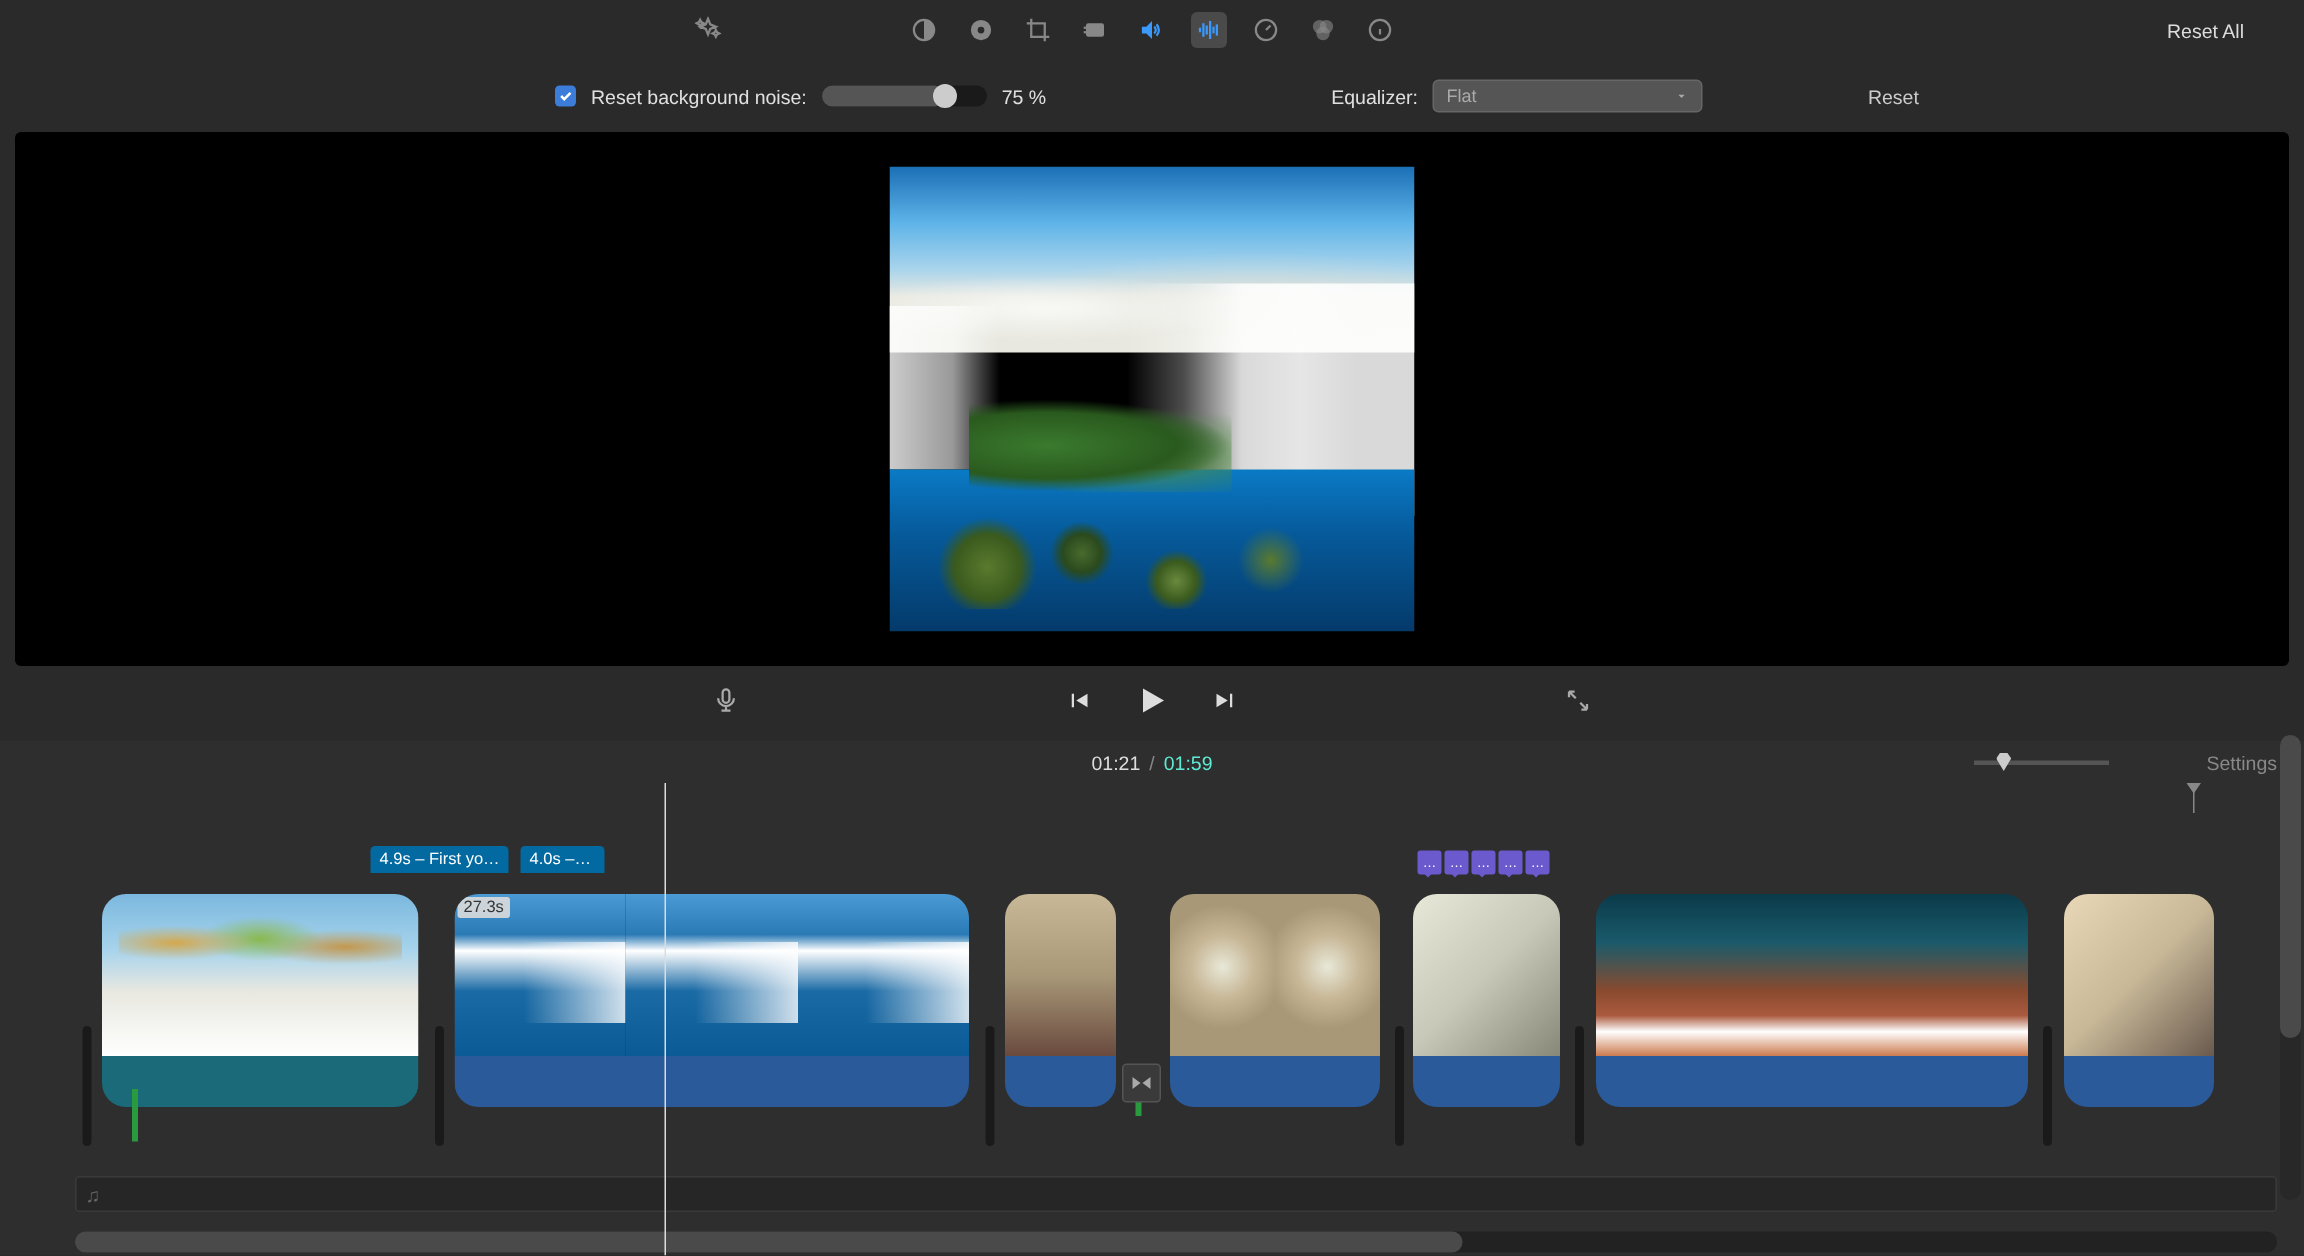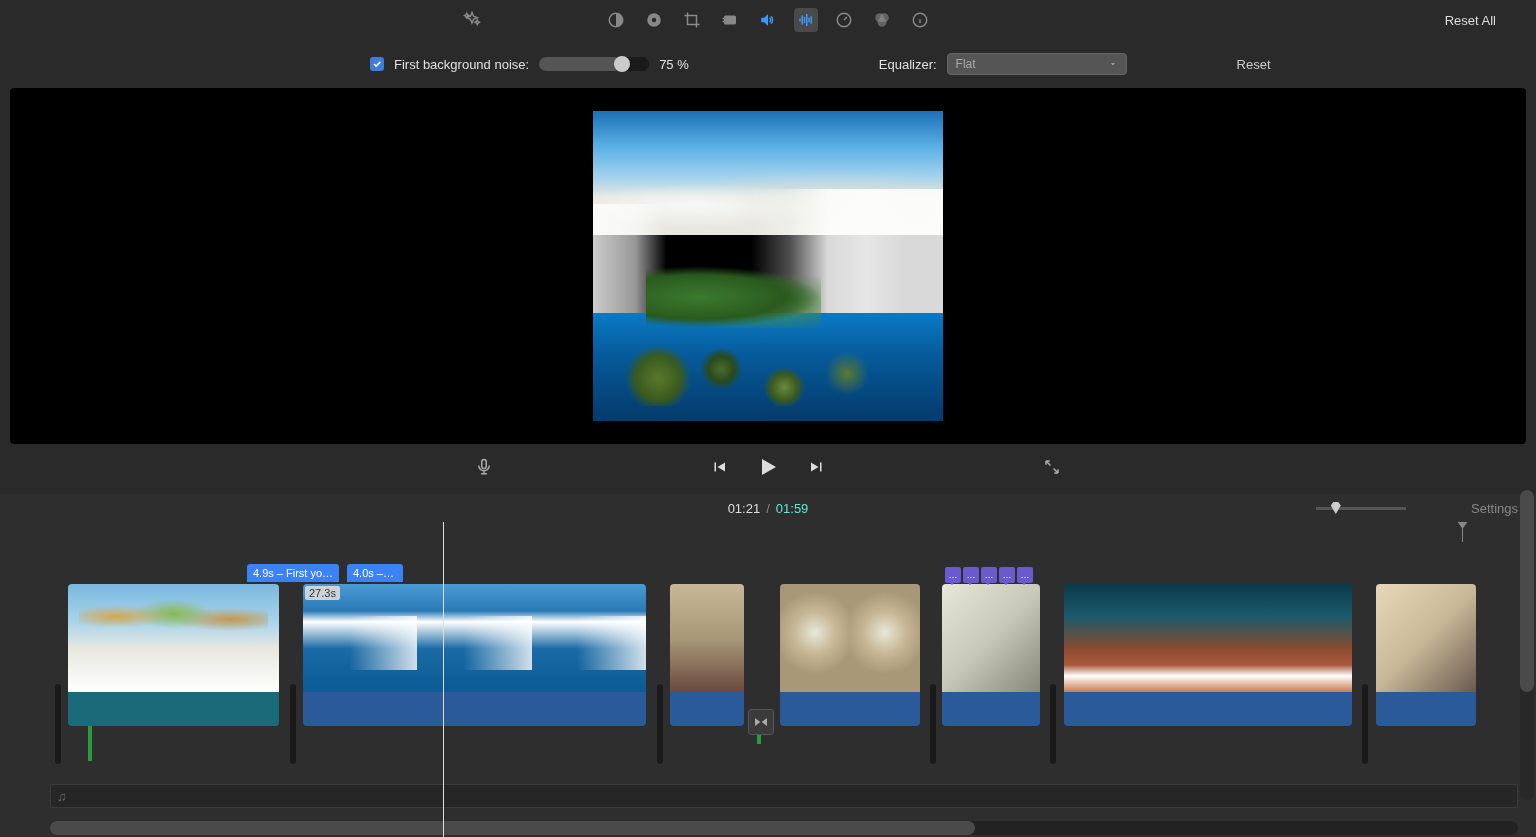--- a/index.html
+++ b/index.html
@@ -44,37 +44,37 @@
 .zoom-track { width:90px; height:3px; background:#555; position:relative; }
 .zoom-thumb { position:absolute; left:22%; top:50%; transform:translate(-50%,-50%); width:10px; height:12px; background:#ccc; clip-path:polygon(50% 100%,0 30%,25% 0,75% 0,100% 30%); }
 .settings-btn { position:absolute; right:18px; color:#888; cursor:pointer; }
 
 .timeline { height:315px; background:#2e2e2e; overflow:hidden; position:relative; padding-top:10px; }
 .playhead { position:absolute; left:443px; top:0; width:1px; height:100%; background:#ddd; z-index:5; }
 .playhead-marker { position:absolute; right:73px; top:0; width:1px; height:20px; background:#888; z-index:5; }
 .playhead-marker::before { content:""; position:absolute; top:-1px; left:-5px; width:11px; height:8px; background:#888; clip-path:polygon(0 0,100% 0,50% 100%); }
 
 .clip-row { position:absolute; top:62px; height:160px; width:100%; }
-.clip { position:absolute; top:0; height:142px; border-radius:4px; overflow:hidden; }
+.clip { position:absolute; top:12px; height:142px; border-radius:16px; overflow:hidden; }
 .clip-thumbs { height:108px; display:flex; }
 .clip-thumb { height:100%; flex:1; background:#333; }
 .map-thumb { background:linear-gradient(180deg,#7bb8de 0%,#a8d4ec 35%,#e8e8e0 60%,#fff 100%); position:relative; }
 .map-land { position:absolute; top:10%; left:5%; width:90%; height:50%; background:radial-gradient(ellipse at 20% 40%,#d4a84e 0%,transparent 25%),radial-gradient(ellipse at 50% 35%,#8ab84e 0%,transparent 30%),radial-gradient(ellipse at 80% 45%,#c4984e 0%,transparent 28%); }
 .falls-thumb { background:linear-gradient(180deg,#4a9ad5 0%,#2a7ab5 25%,#fff 35%,#1a6aa5 60%,#0a5a95 100%); position:relative; }
 .falls-thumb::after { content:""; position:absolute; top:30%; right:0; width:60%; height:50%; background:linear-gradient(90deg,transparent,rgba(255,255,255,0.8)); }
 .dog1-thumb { background:linear-gradient(180deg,#c8b898 0%,#a89878 50%,#6a4a3e 100%); }
 .dog2-thumb { background:radial-gradient(circle at 50% 45%,#e8e8d8 0%,#c8b898 30%,#a89878 60%); }
 .dog3-thumb { background:linear-gradient(135deg,#e8e8d8 0%,#c8c8b8 50%,#888878 100%); }
 .aurora-thumb { background:linear-gradient(180deg,#0a3a4a 0%,#1a5a6a 30%,#8a4a2e 60%,#aa5a3e 75%,#fff 85%,#cc7a4e 100%); }
 .dog4-thumb { background:linear-gradient(135deg,#e8d8b8 0%,#c8b898 50%,#6a5a4e 100%); }
 .clip-audio { height:34px; background:#2a5a9a; }
 .clip-audio.teal { background:#1a6a7a; }
 .clip-duration { position:absolute; top:2px; left:2px; background:rgba(220,220,220,0.9); color:#333; font-size:11px; padding:1px 4px; border-radius:2px; z-index:3; }
 
-.title-tag { position:absolute; top:42px; background:#3b82f6; color:#fff; font-size:11px; padding:3px 6px; border-radius:3px 3px 0 0; z-index:4; white-space:nowrap; overflow:hidden; }
+.title-tag { position:absolute; top:42px; background:#0369a1; color:#fff; font-size:11px; padding:3px 6px; border-radius:3px 3px 0 0; z-index:4; white-space:nowrap; overflow:hidden; }
 .title-tag::after { content:""; position:absolute; bottom:-6px; left:8px; border:3px solid transparent; border-top-color:#6a5acd; }
 .marker-dots { position:absolute; top:45px; display:flex; gap:2px; z-index:4; }
 .marker-dot { width:16px; height:16px; background:#6a5acd; border-radius:2px; color:#fff; font-size:9px; display:flex; align-items:center; justify-content:center; position:relative; }
 .marker-dot::after { content:""; position:absolute; bottom:-5px; left:4px; border:3px solid transparent; border-top-color:#6a5acd; }
 
 .transition { position:absolute; top:125px; width:26px; height:26px; background:#3a3a3a; border:1px solid #555; border-radius:3px; display:flex; align-items:center; justify-content:center; z-index:3; }
 
 .handle { position:absolute; top:100px; width:6px; height:80px; background:#1a1a1a; border-radius:3px; z-index:2; }
 
 .audio-row { position:absolute; top:217px; width:100%; height:28px; }
@@ -164,21 +164,21 @@
   <div class="reset-all">Reset All</div>
 </div>
 
 <div class="adjust-bar">
   <div class="adjust-left">
     <div class="check">
         <svg viewBox="0 0 24 24" fill="none" stroke="#fff" stroke-width="4">
           <path d="M5 12l5 5L20 7"></path>
         </svg>
       </div>
-    <span>First background noise:</span>
+    <span>Reset background noise:</span>
     <div class="slider-track">
       <div class="slider-fill"></div>
       <div class="slider-thumb"></div>
     </div>
     <span style="font-weight:500">75 %</span>
   </div>
   <div class="adjust-right">
     <span>Equalizer:</span>
     <div class="select-box">
       <span>Flat</span>

